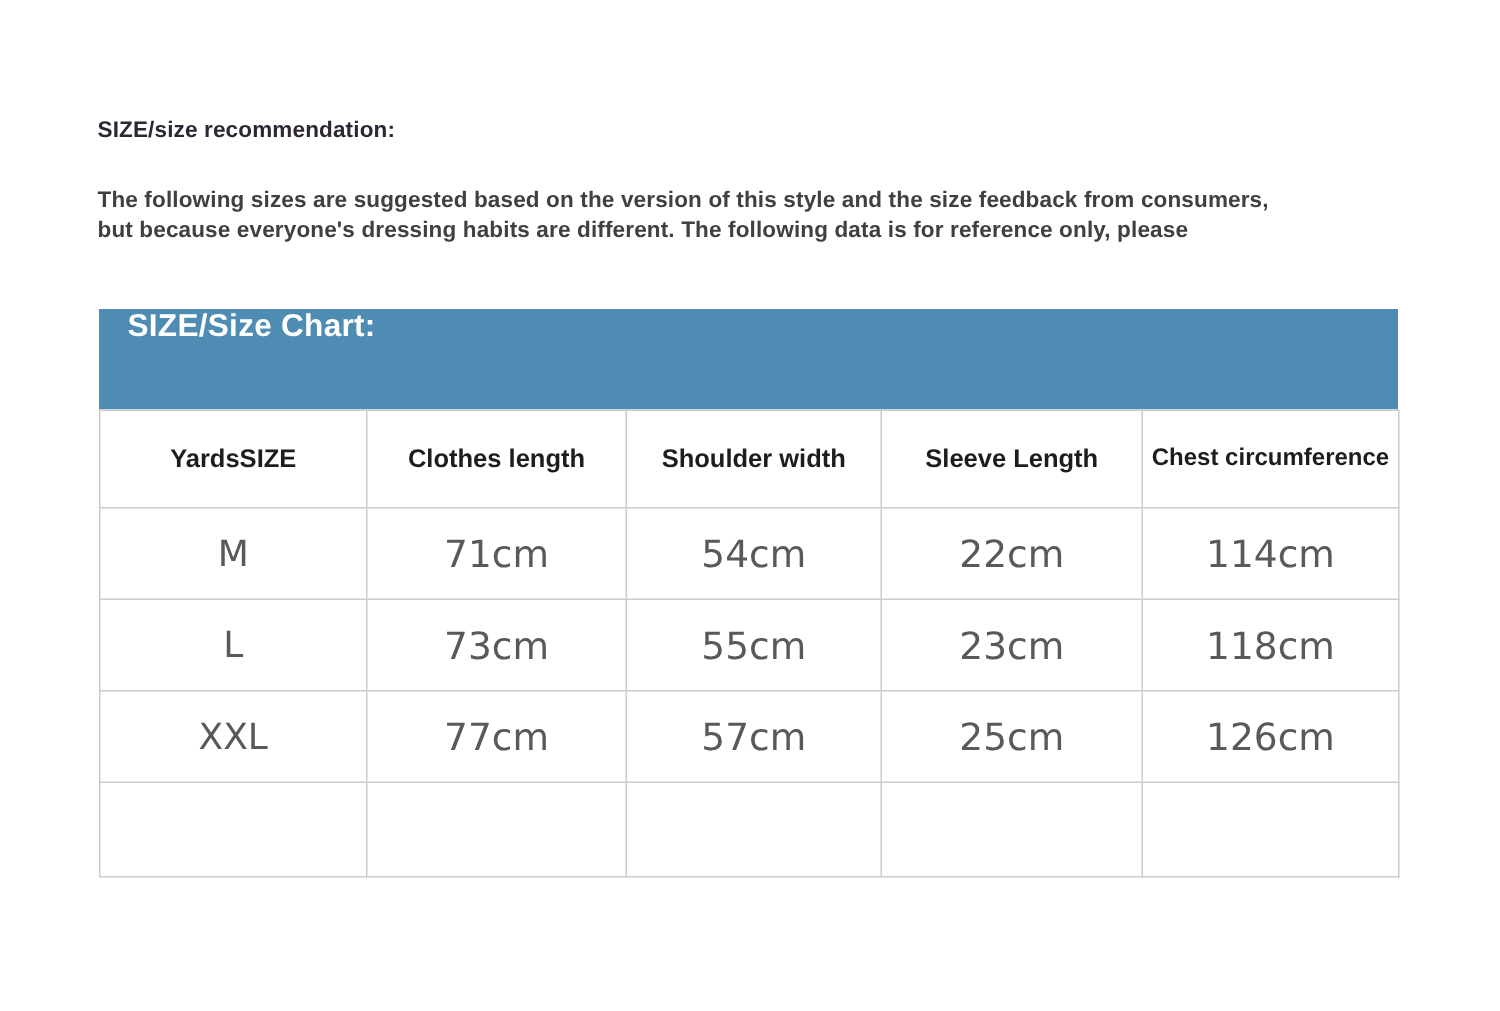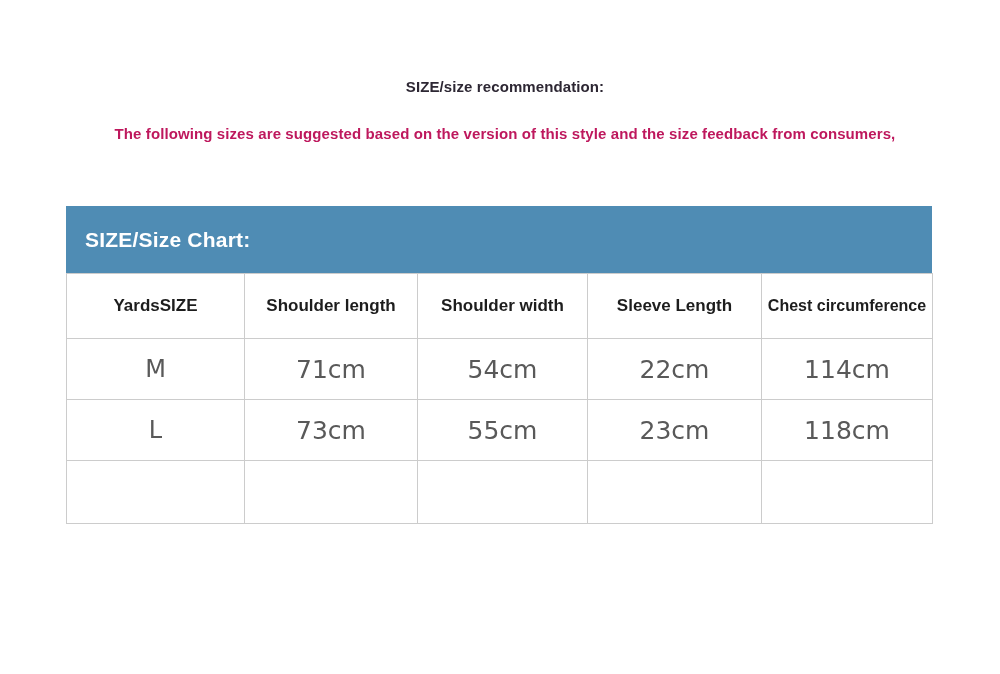--- a/index.html
+++ b/index.html
@@ -4,36 +4,36 @@
 <style>
   * { box-sizing: border-box; margin: 0; padding: 0; }
   html, body {
     width: 1000px; height: 674px;
     background: #ffffff;
     font-family: "Liberation Sans", sans-serif;
     overflow: hidden;
   }
   .page { position: relative; width: 1000px; height: 674px; background:#ffffff; }
 
-  .intro { position: absolute; left: 65px; top: 78px; width: 880px; text-align: center; }
+  .intro { position: absolute; left: 65px; top: 78px; width: 880px; }
   .intro-heading {
     font-size: 15px; font-weight: bold; color: #2d2733;
     letter-spacing: 0.1px;
   }
   .intro-body { margin-top: 29px; }
   .intro-line {
-    font-size: 15px; font-weight: bold; color: #be185d;
+    font-size: 15px; font-weight: bold; color: #404040;
     line-height: 19.5px; white-space: nowrap; letter-spacing: 0.1px;
   }
 
   .banner {
     position: absolute; left: 66px; top: 206px;
     width: 866px; height: 67px;
     background: #4f8cb4;
-    display: flex; align-items: center;
+    display: flex; align-items: flex-start;
     padding-left: 19px;
   }
   .banner-title {
     color: #ffffff; font-size: 21px; font-weight: bold; letter-spacing: 0.2px;
   }
 
   table.size-table {
     position: absolute; left: 66px; top: 273px;
     width: 866px;
     border-collapse: collapse;
@@ -61,59 +61,67 @@
 </style>
 </head>
 <body>
 
 <div class="page">
 
   <div class="intro">
     <div class="intro-heading">SIZE/size recommendation:</div>
     <div class="intro-body">
       <div class="intro-line">The following sizes are suggested based on the version of this style and the size feedback from consumers,</div>
+      <div class="intro-line">but because everyone's dressing habits are different. The following data is for reference only, please</div>
     </div>
   </div>
 
   <div class="banner">
     <span class="banner-title">SIZE/Size Chart:</span>
   </div>
 
   <table class="size-table">
     <colgroup>
       <col style="width:178px">
         <col style="width:173px">
         <col style="width:170px">
       <col style="width:174px">
         <col style="width:171px">
     </colgroup>
     <thead>
       <tr>
         <th>YardsSIZE</th>
-        <th>Shoulder length</th>
+        <th>Clothes length</th>
         <th>Shoulder width</th>
         <th>Sleeve Length</th>
         <th class="small">Chest circumference</th>
       </tr>
     </thead>
     <tbody>
       <tr>
         <td class="size-cell">M</td>
         <td>71cm</td>
         <td>54cm</td>
         <td>22cm</td>
         <td>114cm</td>
       </tr>
       <tr>
         <td class="size-cell">L</td>
         <td>73cm</td>
         <td>55cm</td>
         <td>23cm</td>
         <td>118cm</td>
       </tr>
+      <tr>
+        <td class="size-cell">XXL</td>
+        <td>77cm</td>
+        <td>57cm</td>
+        <td>25cm</td>
+        <td>126cm</td>
+      </tr>
       <tr class="empty-row">
         <td></td>
         <td></td>
         <td></td>
         <td></td>
         <td></td>
       </tr>
     </tbody>
   </table>
 

